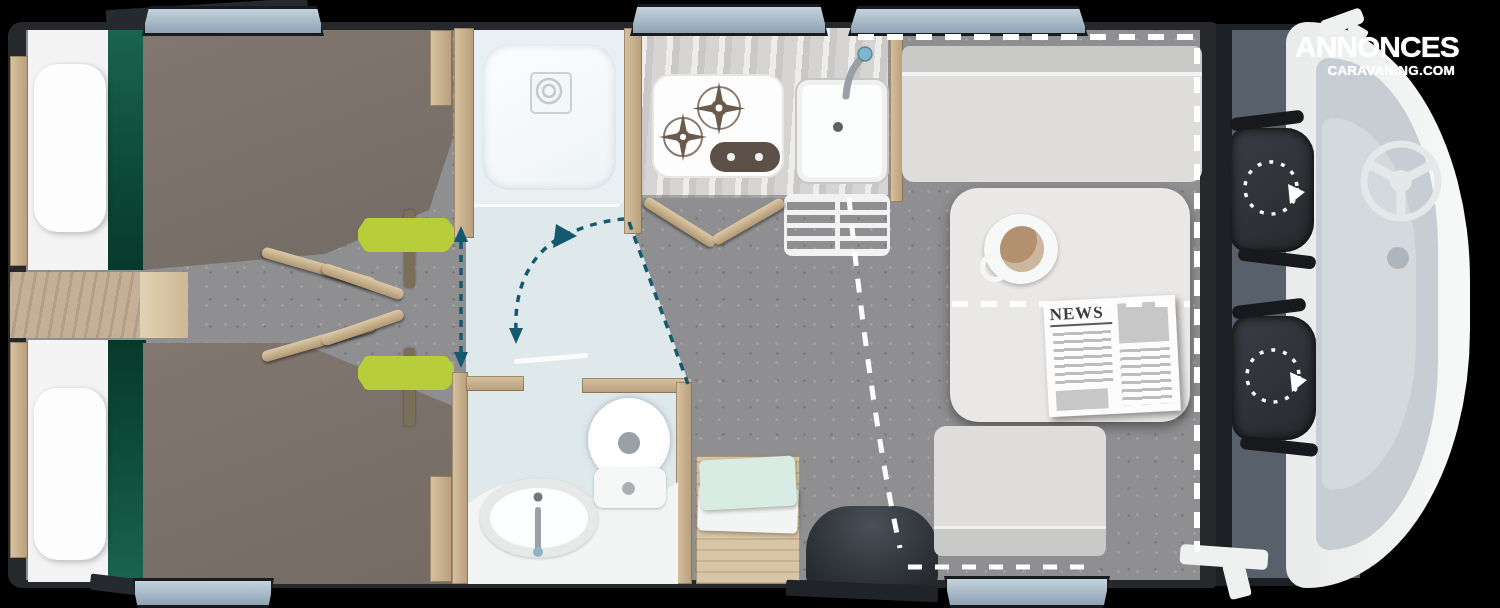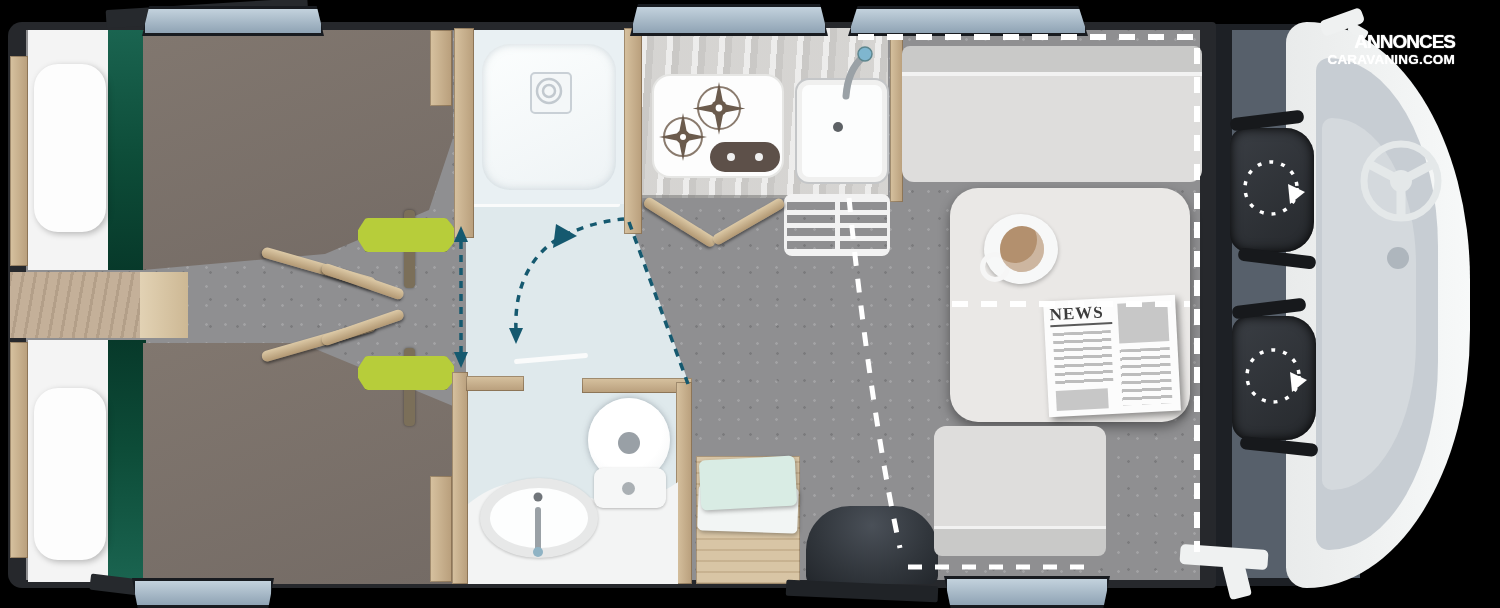--- a/index.html
+++ b/index.html
@@ -144,21 +144,21 @@
   .w-top-kitchen{left:630px;top:4px;width:192px;height:26px;}
   .w-top-dinette{left:848px;top:6px;width:234px;height:24px;}
   .w-bot-bed{left:132px;top:578px;width:136px;height:24px;}
   .w-bot-dinette{left:944px;top:576px;width:160px;height:26px;}
   .flap{background:#26292d;border-radius:2px;}
   .flap-top-left{left:106px;top:4px;width:202px;height:18px;transform:rotate(-3.5deg);}
   .flap-bot-left{left:90px;top:578px;width:74px;height:16px;transform:rotate(7deg);}
   
   .overlay{left:0;top:0;width:1500px;height:608px;pointer-events:none;}
   .logo{left:1295px;top:32px;width:160px;text-align:right;color:#fff;line-height:1;}
-  .logo .l1{font-size:19px;font-weight:bold;letter-spacing:-1px;text-shadow:0 0 1px #fff;}
+  .logo .l1{font-size:30px;font-weight:bold;letter-spacing:-1px;text-shadow:0 0 1px #fff;}
   .logo .l2{font-size:13.5px;font-weight:bold;letter-spacing:.2px;margin-top:2px;text-shadow:0 0 1px #fff;}
 </style>
 </head>
 <body>
 
 <div class="stage">
 
   <div class="abs cab-back"></div>
   <div class="abs body-shell"></div>
   <div class="abs floor"></div>

